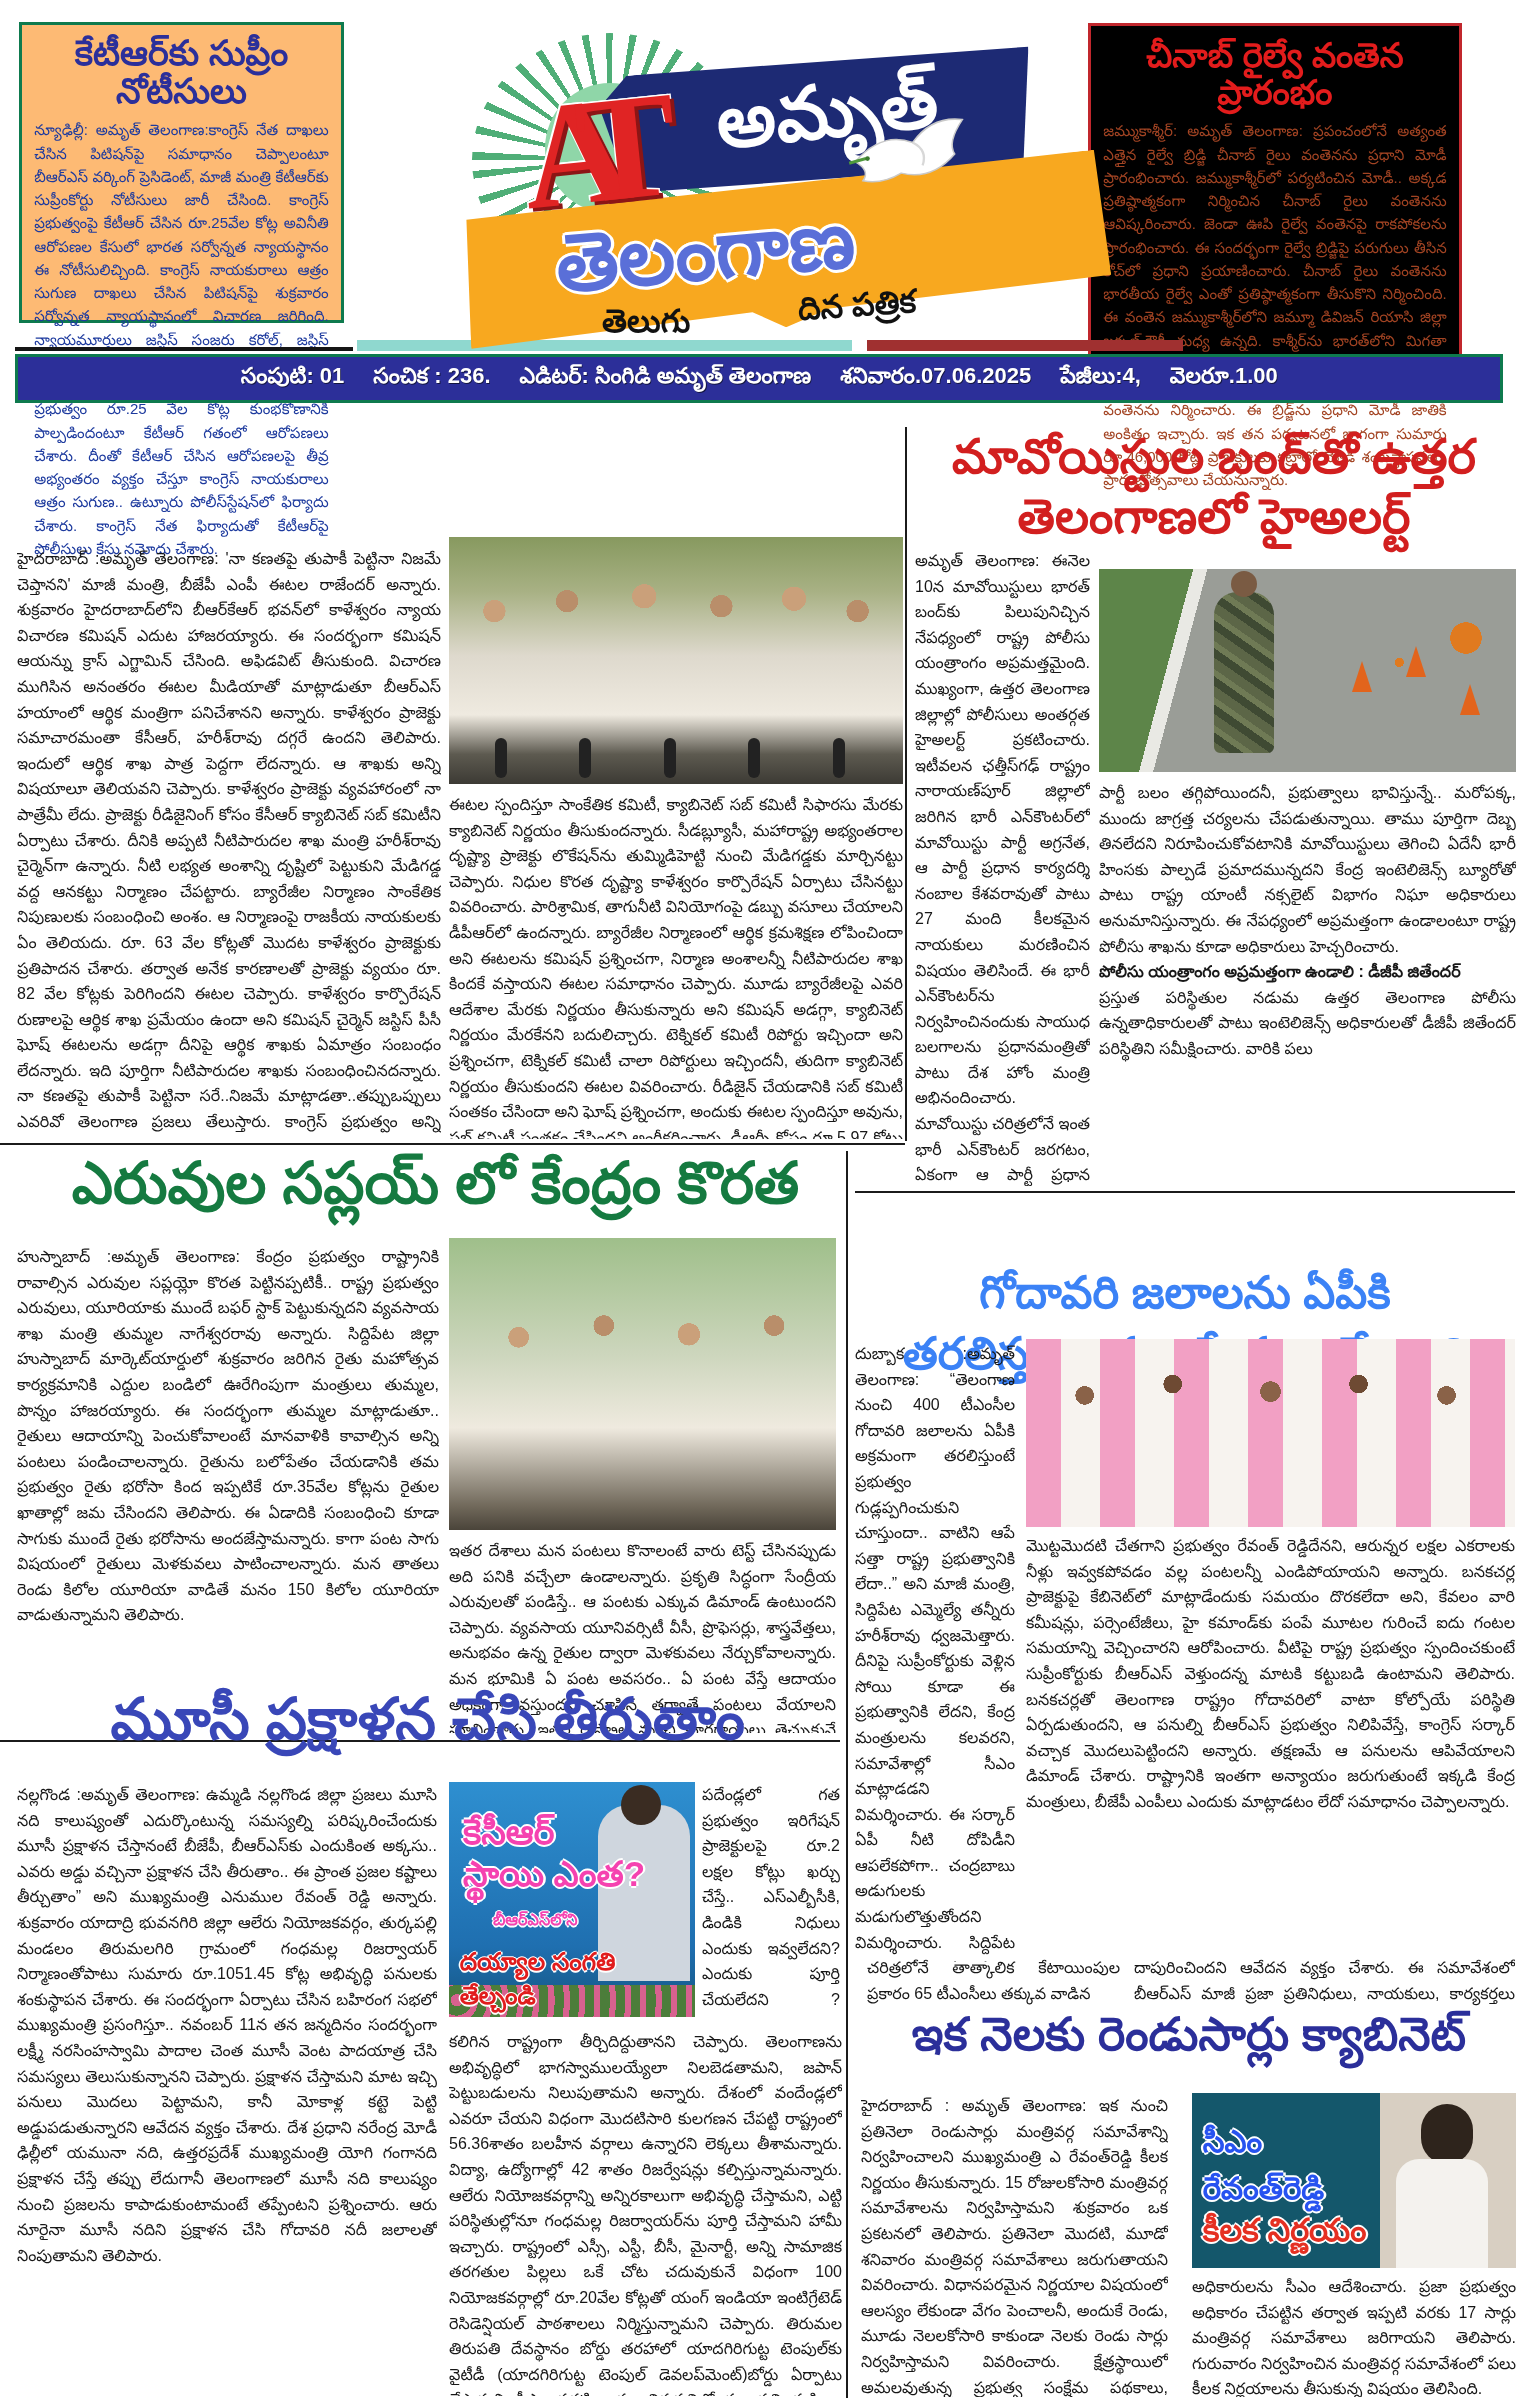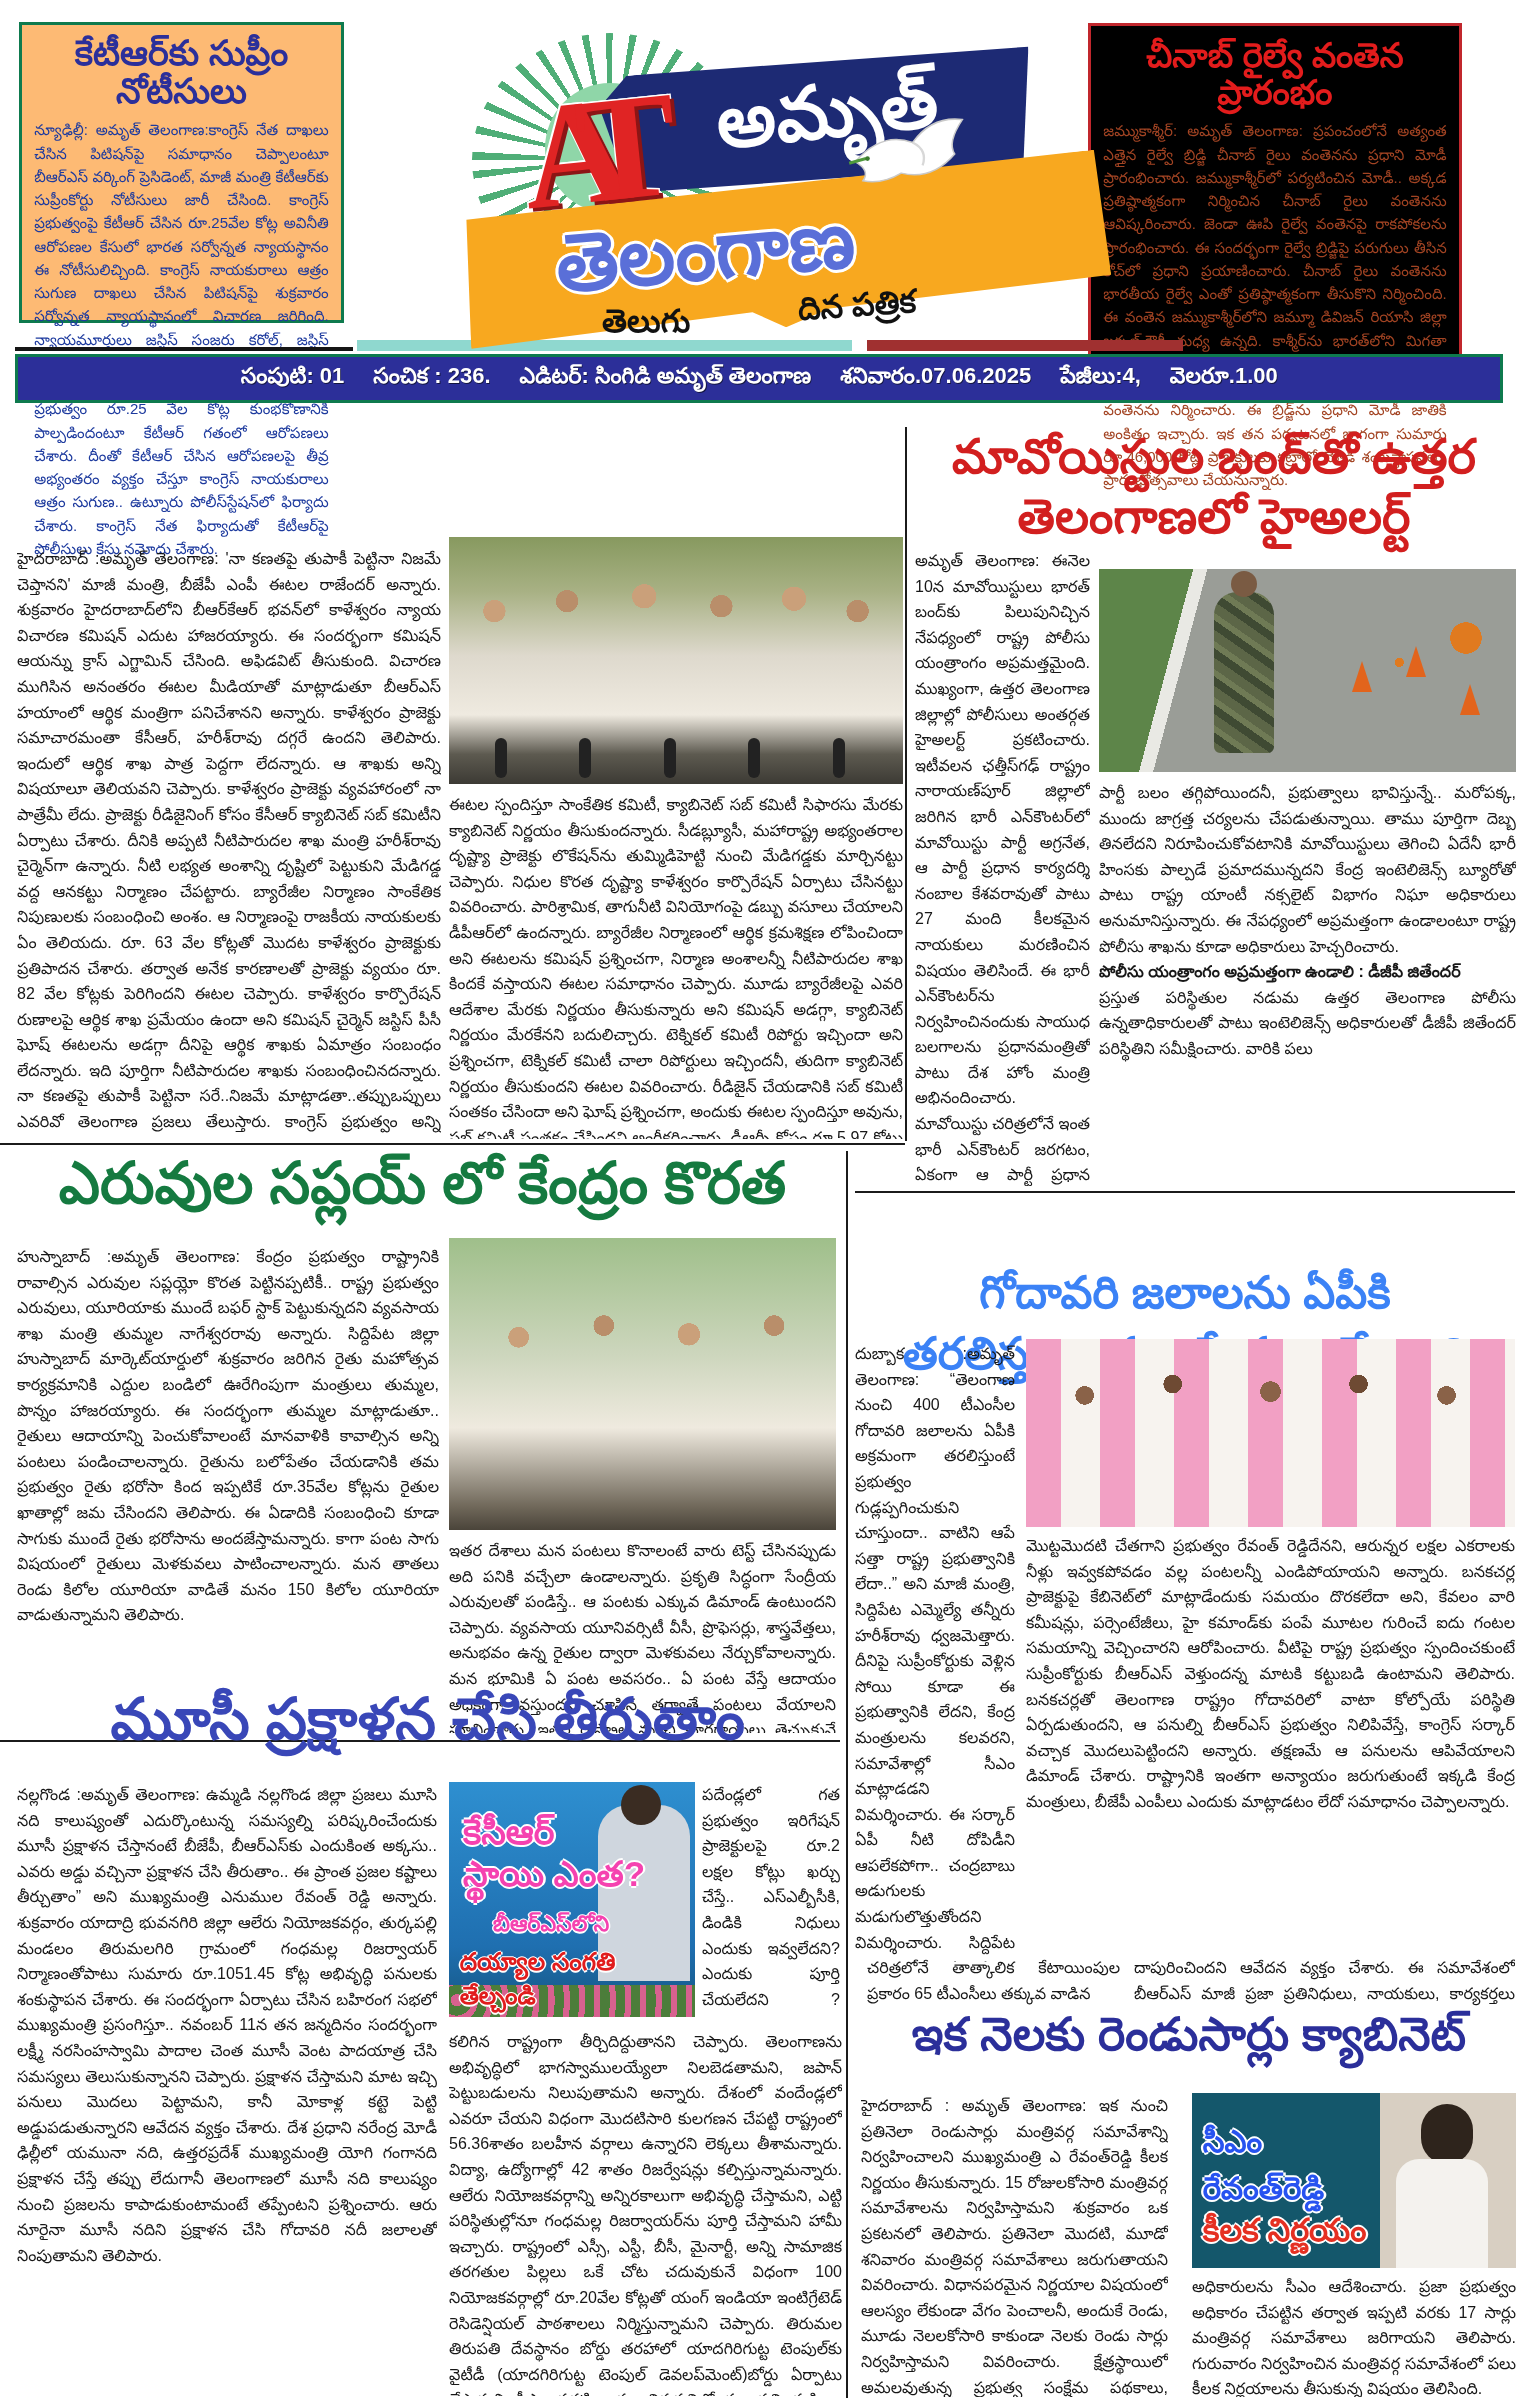--- a/index.html
+++ b/index.html
@@ -36,21 +36,21 @@
   .strip-black{left:15.3px;top:347px;width:338px;height:3.8px;background:#151515;}
   .strip-teal{left:357px;top:340px;width:495px;height:10.7px;background:#8fd8cf;}
   .strip-red{left:867px;top:340px;width:316px;height:10.7px;background:#a03030;}
   .info-bar{left:15.3px;top:354px;width:1488px;height:49px;background:#2c2f99;border:3.1px solid #0e7a4e;box-sizing:border-box;
         display:flex;align-items:center;justify-content:center;gap:29px;}
   .info-bar span{color:#ffffff;font-size:22px;font-weight:bold;white-space:nowrap;text-shadow:0.8px 0.8px 0 #14163f;}
   
   .hl{font-weight:bold;line-height:1.08;}
   .hl-kanatha{left:15.3px;top:424px;width:886px;font-size:63px;color:#2b2f9a;text-align:center;}
   .hl-maoist{left:913px;top:427px;width:602px;font-size:48px;color:#d21f1f;text-align:center;line-height:1.25;}
-  .hl-fert{left:10px;top:1152px;width:825px;font-size:58px;color:#157a40;text-align:center;}
+  .hl-fert{left:23px;top:1152px;width:825px;font-size:58px;color:#157a40;text-align:center;}
   .hl-goda{left:855px;top:1263px;width:660px;font-size:45px;color:#3b82f6;text-align:center;line-height:1.35;}
   .hl-musi{left:15.3px;top:1688px;width:825px;font-size:58px;color:#3947b8;text-align:center;}
   .hl-cab{left:863px;top:2010px;width:652px;font-size:46px;color:#2b2f9a;text-align:center;}
   
   .body-col{font-size:16px;line-height:1.6;color:#171717;}
   .subhead{font-weight:bold;}
   
   .vrule{background:#1b1b1b;width:2.3px;}
   .hrule{background:#1b1b1b;height:2.3px;}
   
@@ -84,21 +84,21 @@
        radial-gradient(circle 15.3px at 86% 30%,#8a6248 0 60%,transparent 61%),
        repeating-linear-gradient(90deg,#f2a0c4 0 35px,#f7f3ef 35px 74px),
        linear-gradient(180deg,#efe9e2 0 70%,#3a2d28 92%,#241c18 100%);background-blend-mode:normal;}
   .photo-revanth{left:449px;top:1782px;width:246px;height:235px;background:linear-gradient(180deg,#2e8fd0 0%,#1f6fb0 70%,#14547f 100%);}
   .rev-fig{position:absolute;right:4.6px;top:23px;width:92px;height:176px;background:#cfd6de;border-radius:31px 31px 0 0;}
   .rev-fig::before{content:"";position:absolute;left:23px;top:-20px;width:40px;height:40px;border-radius:50%;background:#3a2c22;}
   .flowers{position:absolute;left:0;bottom:0;width:100%;height:32px;
      background:repeating-radial-gradient(circle 9.2px at 7.7px 15.3px,#d8618f 0 6.1px,#4c7d3a 6.1px 15.3px);}
   .ov1{position:absolute;left:14px;top:29px;font-size:35px;font-weight:bold;color:#f542b0;
      text-shadow:-2.3px 0 #fff,2.3px 0 #fff,0 -2.3px #fff,0 2.3px #fff;line-height:1.2;}
-  .ov3{position:absolute;left:44px;top:129px;font-size:22px;font-weight:bold;color:#f542b0;
+  .ov3{position:absolute;left:44px;top:129px;font-size:16px;font-weight:bold;color:#f542b0;
      text-shadow:-1.5px 0 #fff,1.5px 0 #fff,0 -1.5px #fff,0 1.5px #fff;}
   .ov4{position:absolute;left:10.7px;top:166px;font-size:24.6px;font-weight:bold;color:#e11d1d;
      text-shadow:-1.5px 0 #fff,1.5px 0 #fff,0 -1.5px #fff,0 1.5px #fff;}
   .cm-box{left:1192px;top:2093px;width:324px;height:175px;background:#14576b;display:flex;}
   .cm-text{width:58%;padding:26px 4.6px 0 10.7px;box-sizing:border-box;}
   .cm-l1{font-size:31px;font-weight:bold;color:#2753f0;text-shadow:-2.3px 0 #fff,2.3px 0 #fff,0 -2.3px #fff,0 2.3px #fff;line-height:1.5;}
   .cm-l2{font-size:32px;font-weight:bold;color:#e53022;text-shadow:-2.3px 0 #fff,2.3px 0 #fff,0 -2.3px #fff,0 2.3px #fff;}
   .cm-photo{position:relative;width:42%;background:#d8cfc2;}
   .cm-photo::before{content:"";position:absolute;left:30%;top:10.7px;width:52px;height:60px;border-radius:26px;background:#2e241c;}
   .cm-photo::after{content:"";position:absolute;left:12%;top:66px;width:92px;height:109px;border-radius:23px 23px 0 0;background:#f4f2ee;}

